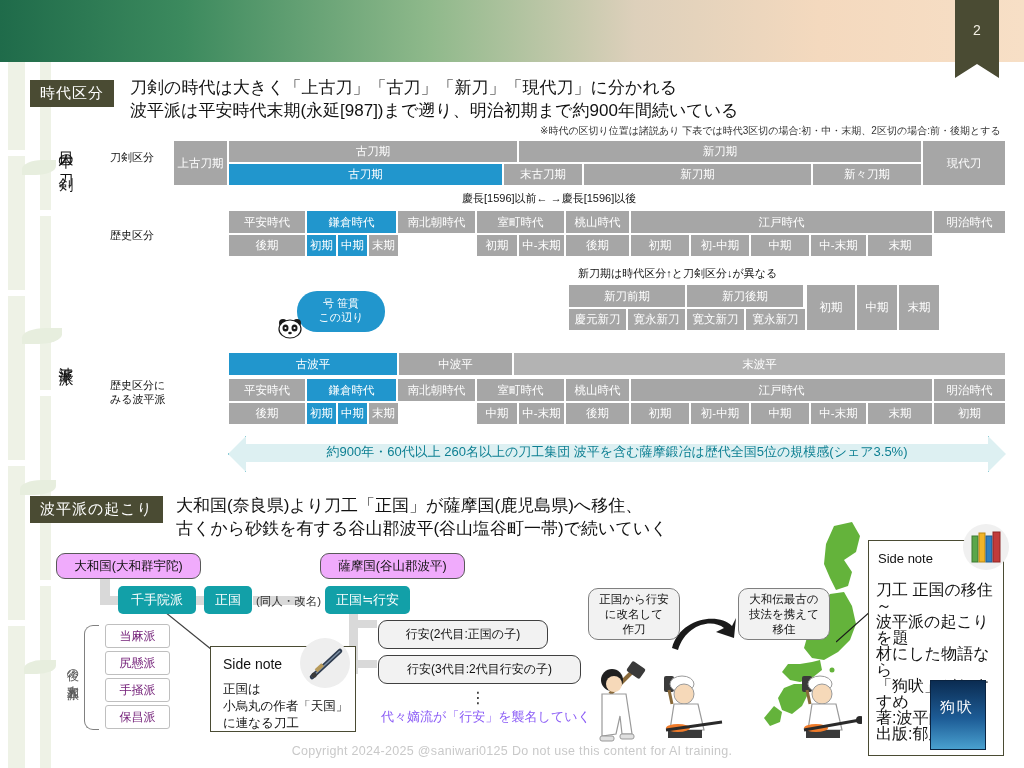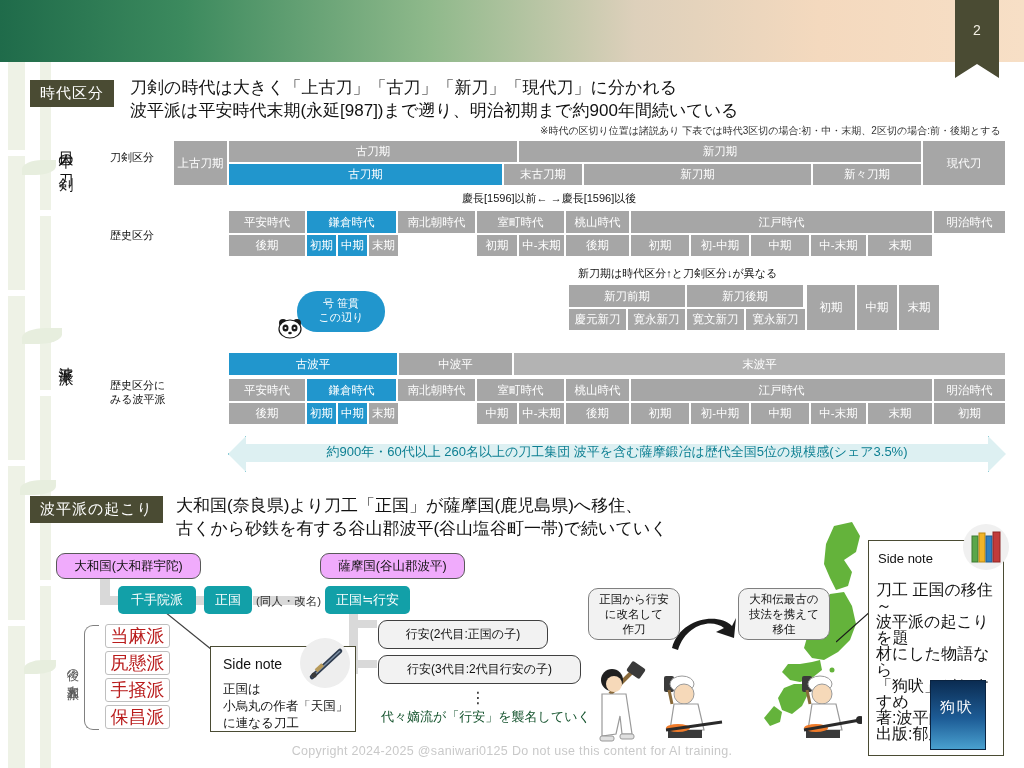--- a/index.html
+++ b/index.html
@@ -83,31 +83,31 @@
   }
   .panda{position:absolute;left:277px;top:317px;width:30px;height:24px;z-index:3;}
   
   .gbox{
     position:absolute;box-sizing:border-box;background:#f2f2f2;
     border:1.5px solid #404040;border-radius:7px;
     font-size:12px;display:flex;align-items:center;justify-content:center;
     color:#111;z-index:3;white-space:nowrap;
   }
   .gbox.teal{background:#12a0a8;border:none;color:#fff;border-radius:5px;font-size:13px;}
-  .gbox.plain{background:#ffffff;border:1.5px solid #bfbfbf;color:#b91c1c;border-radius:3px;font-size:18px;}
+  .gbox.plain{background:#ffffff;border:1.5px solid #bfbfbf;color:#701a75;border-radius:3px;font-size:12px;}
   .gbox.gray{background:#f0abfc;border:1.3px solid #595959;border-radius:9px;font-size:12.5px;}
   .conn{position:absolute;background:#d9d9d9;z-index:1;}
   .brace{position:absolute;border-left:1.5px solid #808080;border-top:1.5px solid #808080;border-bottom:1.5px solid #808080;border-radius:9px 0 0 9px;z-index:2;}
   .sidenote{
     position:absolute;box-sizing:border-box;background:#ffffff;
     border:1.5px solid #4a4b33;z-index:4;
   }
   .sidenote .sn-title{position:absolute;left:12px;top:9px;font-size:14px;color:#111;}
   .sidenote .sn-body{position:absolute;left:12px;top:34px;font-size:12.5px;line-height:17px;color:#111;}
-  .smalltxt{position:absolute;font-size:11.5px;color:#14532d;z-index:3;white-space:nowrap;}
+  .smalltxt{position:absolute;font-size:11.5px;color:#8b5cf6;z-index:3;white-space:nowrap;}
   
   .bub{
     position:absolute;box-sizing:border-box;background:#f2f2f2;
     border:1.5px solid #7f7f7f;border-radius:10px;
     font-size:11.5px;line-height:15px;color:#111;text-align:center;
     display:flex;align-items:center;justify-content:center;z-index:4;
   }
   
   .rnote{
     position:absolute;left:868px;top:540px;width:134px;height:214px;

